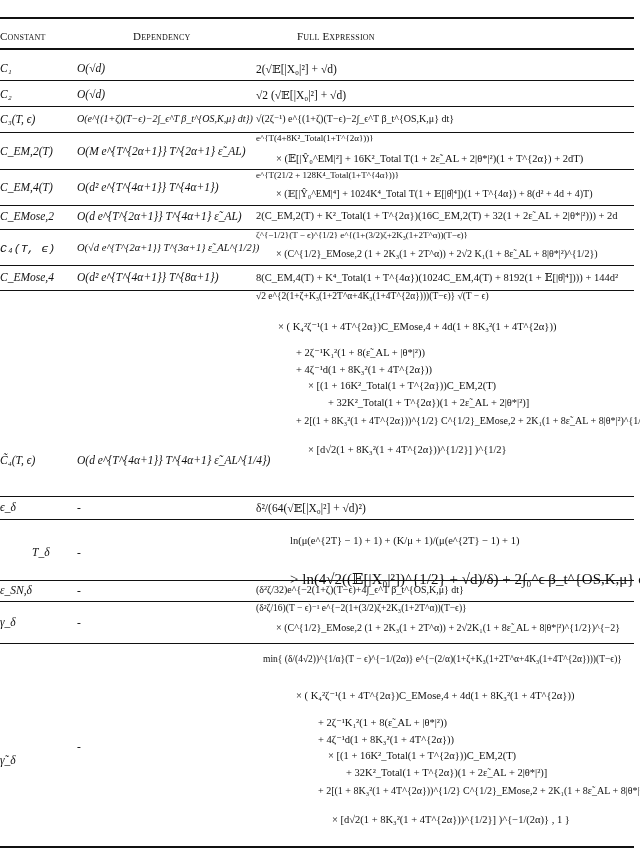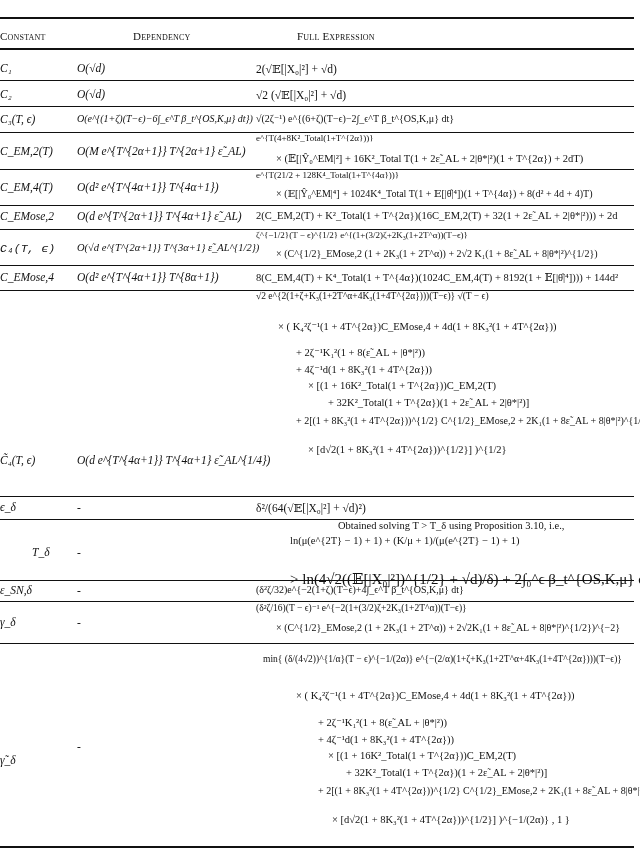--- a/index.html
+++ b/index.html
@@ -49,22 +49,22 @@
 
 <div class="row" style="top:88px;">
   <span class="cell c1">C₂</span>
   <span class="cell c2">O(√d)</span>
   <span class="cell c3">√2 (√𝔼[|X₀|²] + √d)</span>
 </div>
 <div class="rule mid" style="top:106px;"></div>
 
 <div class="row" style="top:113px;">
   <span class="cell c1">C₃(T, ϵ)</span>
-  <span class="cell c2" style="font-size:10px;">O(e^{(1+ζ)(T−ϵ)−6∫_ϵ^T β_t^{OS,K,μ} dt})</span>
-  <span class="cell c3" style="font-size:10px;">√(2ζ⁻¹) e^{(6+ζ)(T−ϵ)−2∫_ϵ^T β_t^{OS,K,μ} dt}</span>
+  <span class="cell c2" style="font-size:10px;">O(e^{(1+ζ)(T−ϵ)−2∫_ϵ^T β_t^{OS,K,μ} dt})</span>
+  <span class="cell c3" style="font-size:10px;">√(2ζ⁻¹) e^{(1+ζ)(T−ϵ)−2∫_ϵ^T β_t^{OS,K,μ} dt}</span>
 </div>
 <div class="rule mid" style="top:132px;"></div>
 
 <div class="row" style="top:133px; height:37px;">
   <span class="cell c1" style="top:12px;">C_EM,2(T)</span>
   <span class="cell c2" style="top:12px;">O(M e^{T^{2α+1}} T^{2α+1} ε̃_AL)</span>
   <span class="line" style="left:256px; top:0; font-size:9px;">e^{T(4+8K²_Total(1+T^{2α}))}</span>
   <span class="line" style="left:276px; top:19px; font-size:10.5px;">× (𝔼[|Ŷ₀^EM|²] + 16K²_Total T(1 + 2ε̃_AL + 2|θ*|²)(1 + T^{2α}) + 2dT)</span>
 </div>
 <div class="rule mid" style="top:169px;"></div>
@@ -116,21 +116,20 @@
 <div class="row" style="top:501px;">
   <span class="cell c1">ϵ_δ</span>
   <span class="cell c2" style="font-style:normal;">-</span>
   <span class="cell c3">δ²/(64(√𝔼[|X₀|²] + √d)²)</span>
 </div>
 <div class="rule mid" style="top:519px;"></div>
 
 <div class="row" style="top:520px; height:58px;">
   <span class="cell c1" style="top:26px;padding-left:32px;">T_δ</span>
   <span class="cell c2" style="top:26px; font-style:normal;">-</span>
-  <span class="line" style="left:338px; top:0; font-size:10.5px;">Obtained solving T &gt; T_δ using Proposition 3.10, i.e.,</span>
   <span class="line" style="left:290px; top:15px; font-size:10.5px;">ln(μ(e^{2T} − 1) + 1) + (K/μ + 1)/(μ(e^{2T} − 1) + 1)</span>
   <span class="line" style="left:290px; top:50px; font-size:15px;">&gt; ln(4√2((𝔼[|X₀|²])^{1/2} + √d)/δ) + 2∫₀^ϵ β_t^{OS,K,μ} dt + K/μ + 1 − ϵ</span>
 </div>
 <div class="rule mid" style="top:580px;"></div>
 
 <div class="row" style="top:584px;">
   <span class="cell c1">ε_SN,δ</span>
   <span class="cell c2" style="font-style:normal;">-</span>
   <span class="cell c3" style="font-size:10px;">(δ²ζ/32)e^{−2(1+ζ)(T−ϵ)+4∫_ϵ^T β_t^{OS,K,μ} dt}</span>
 </div>

